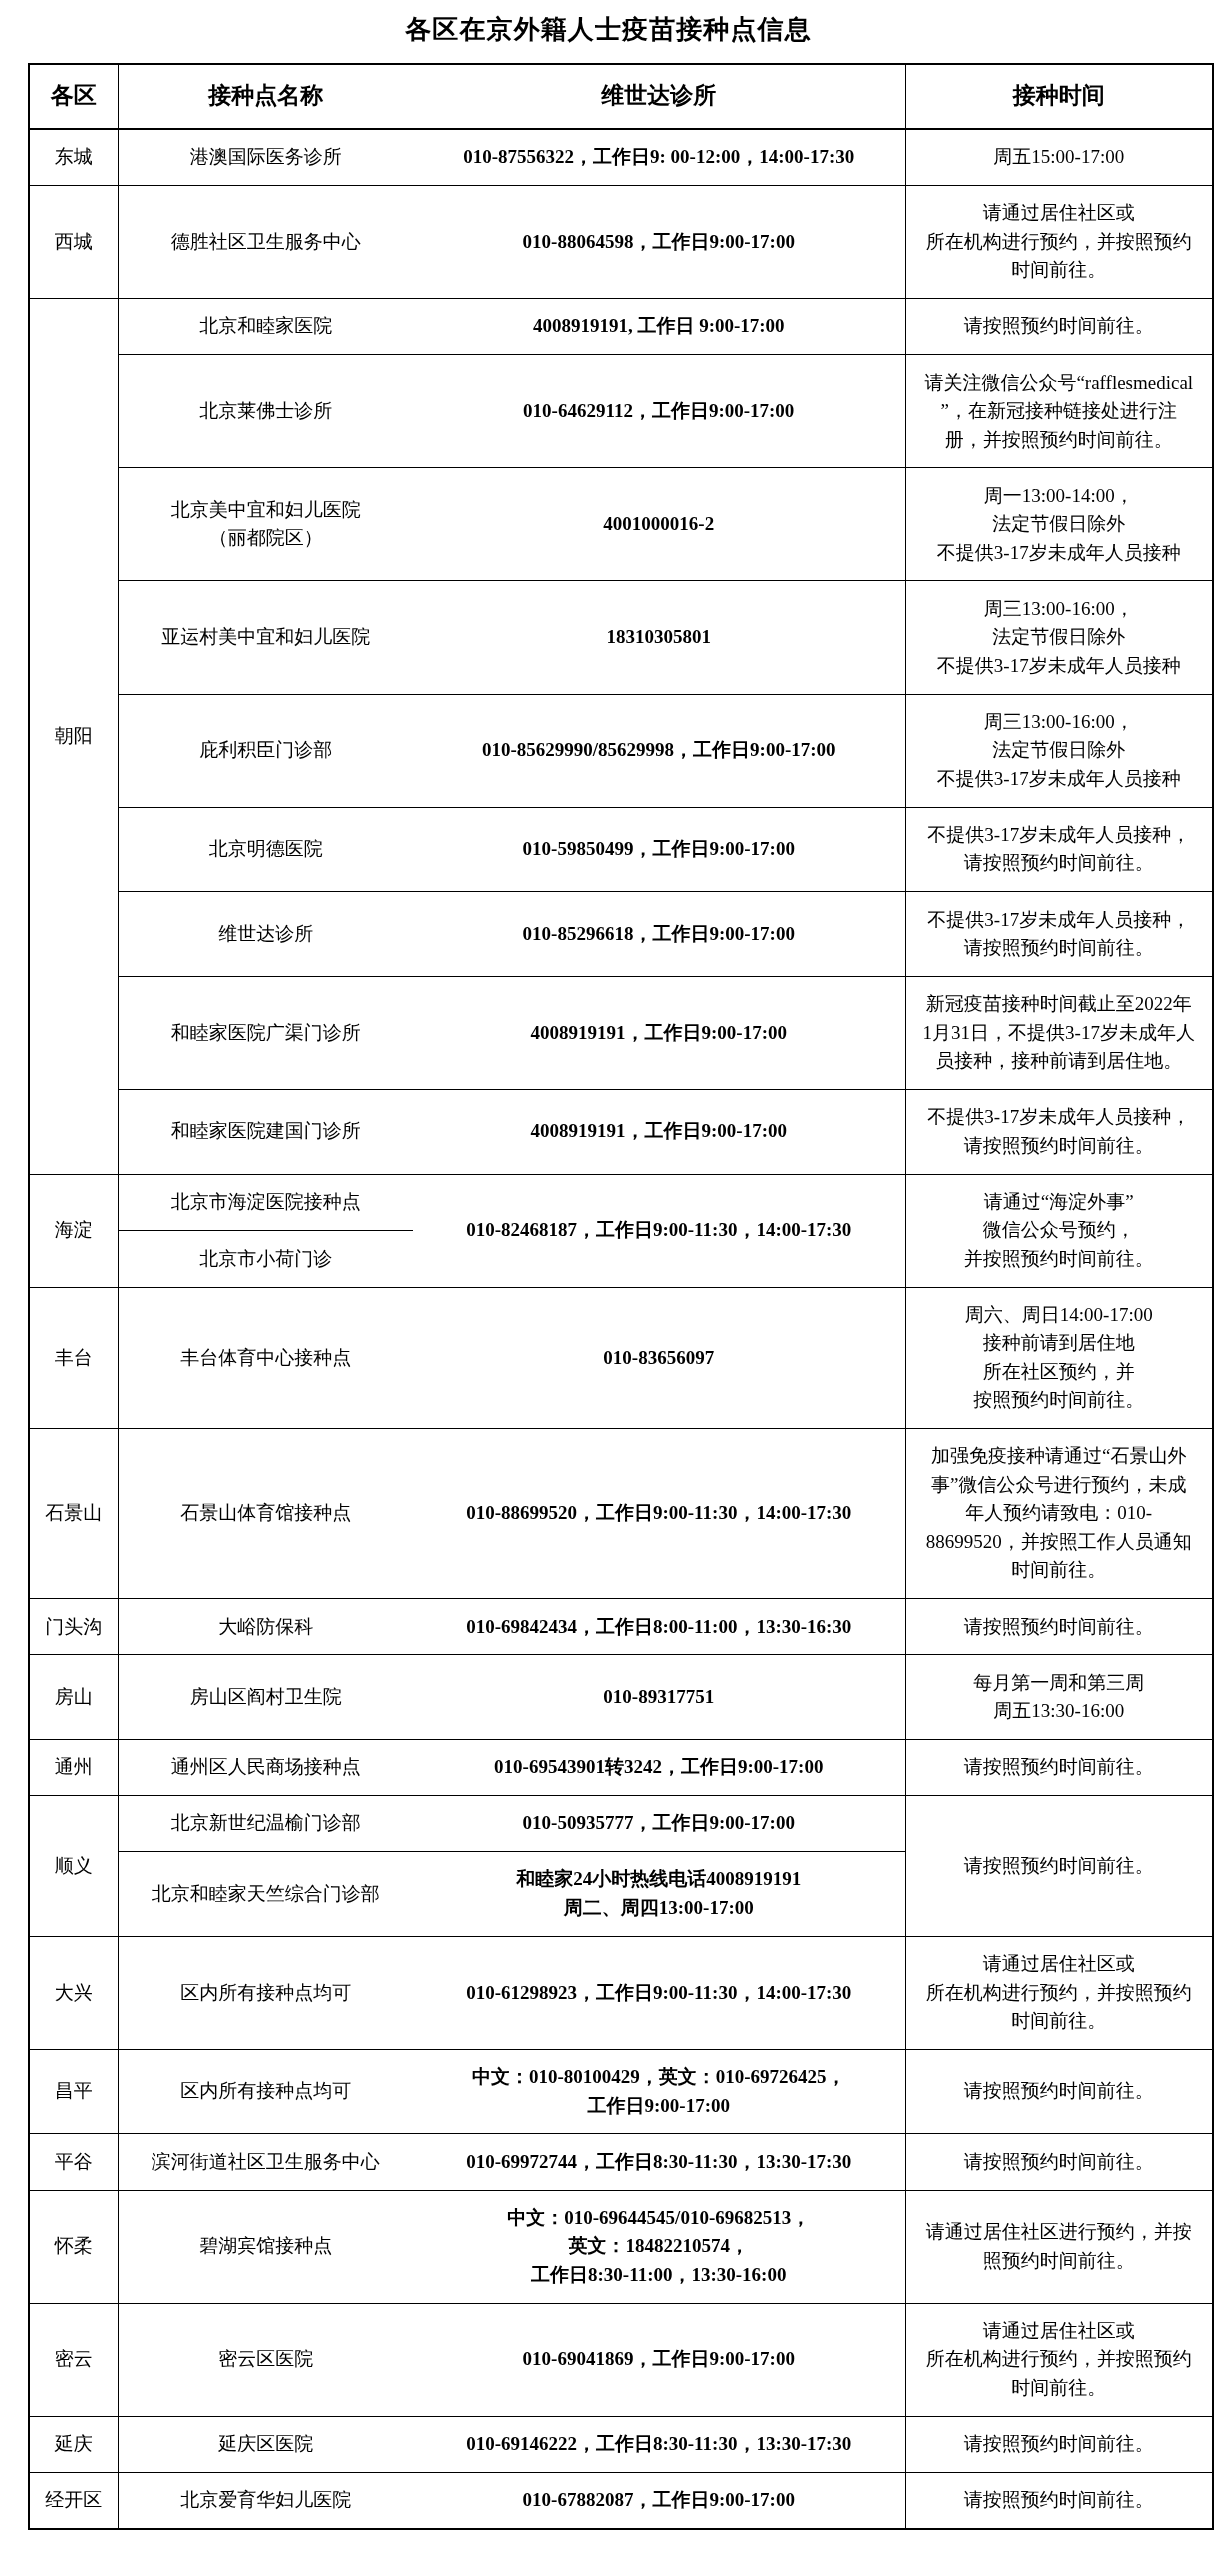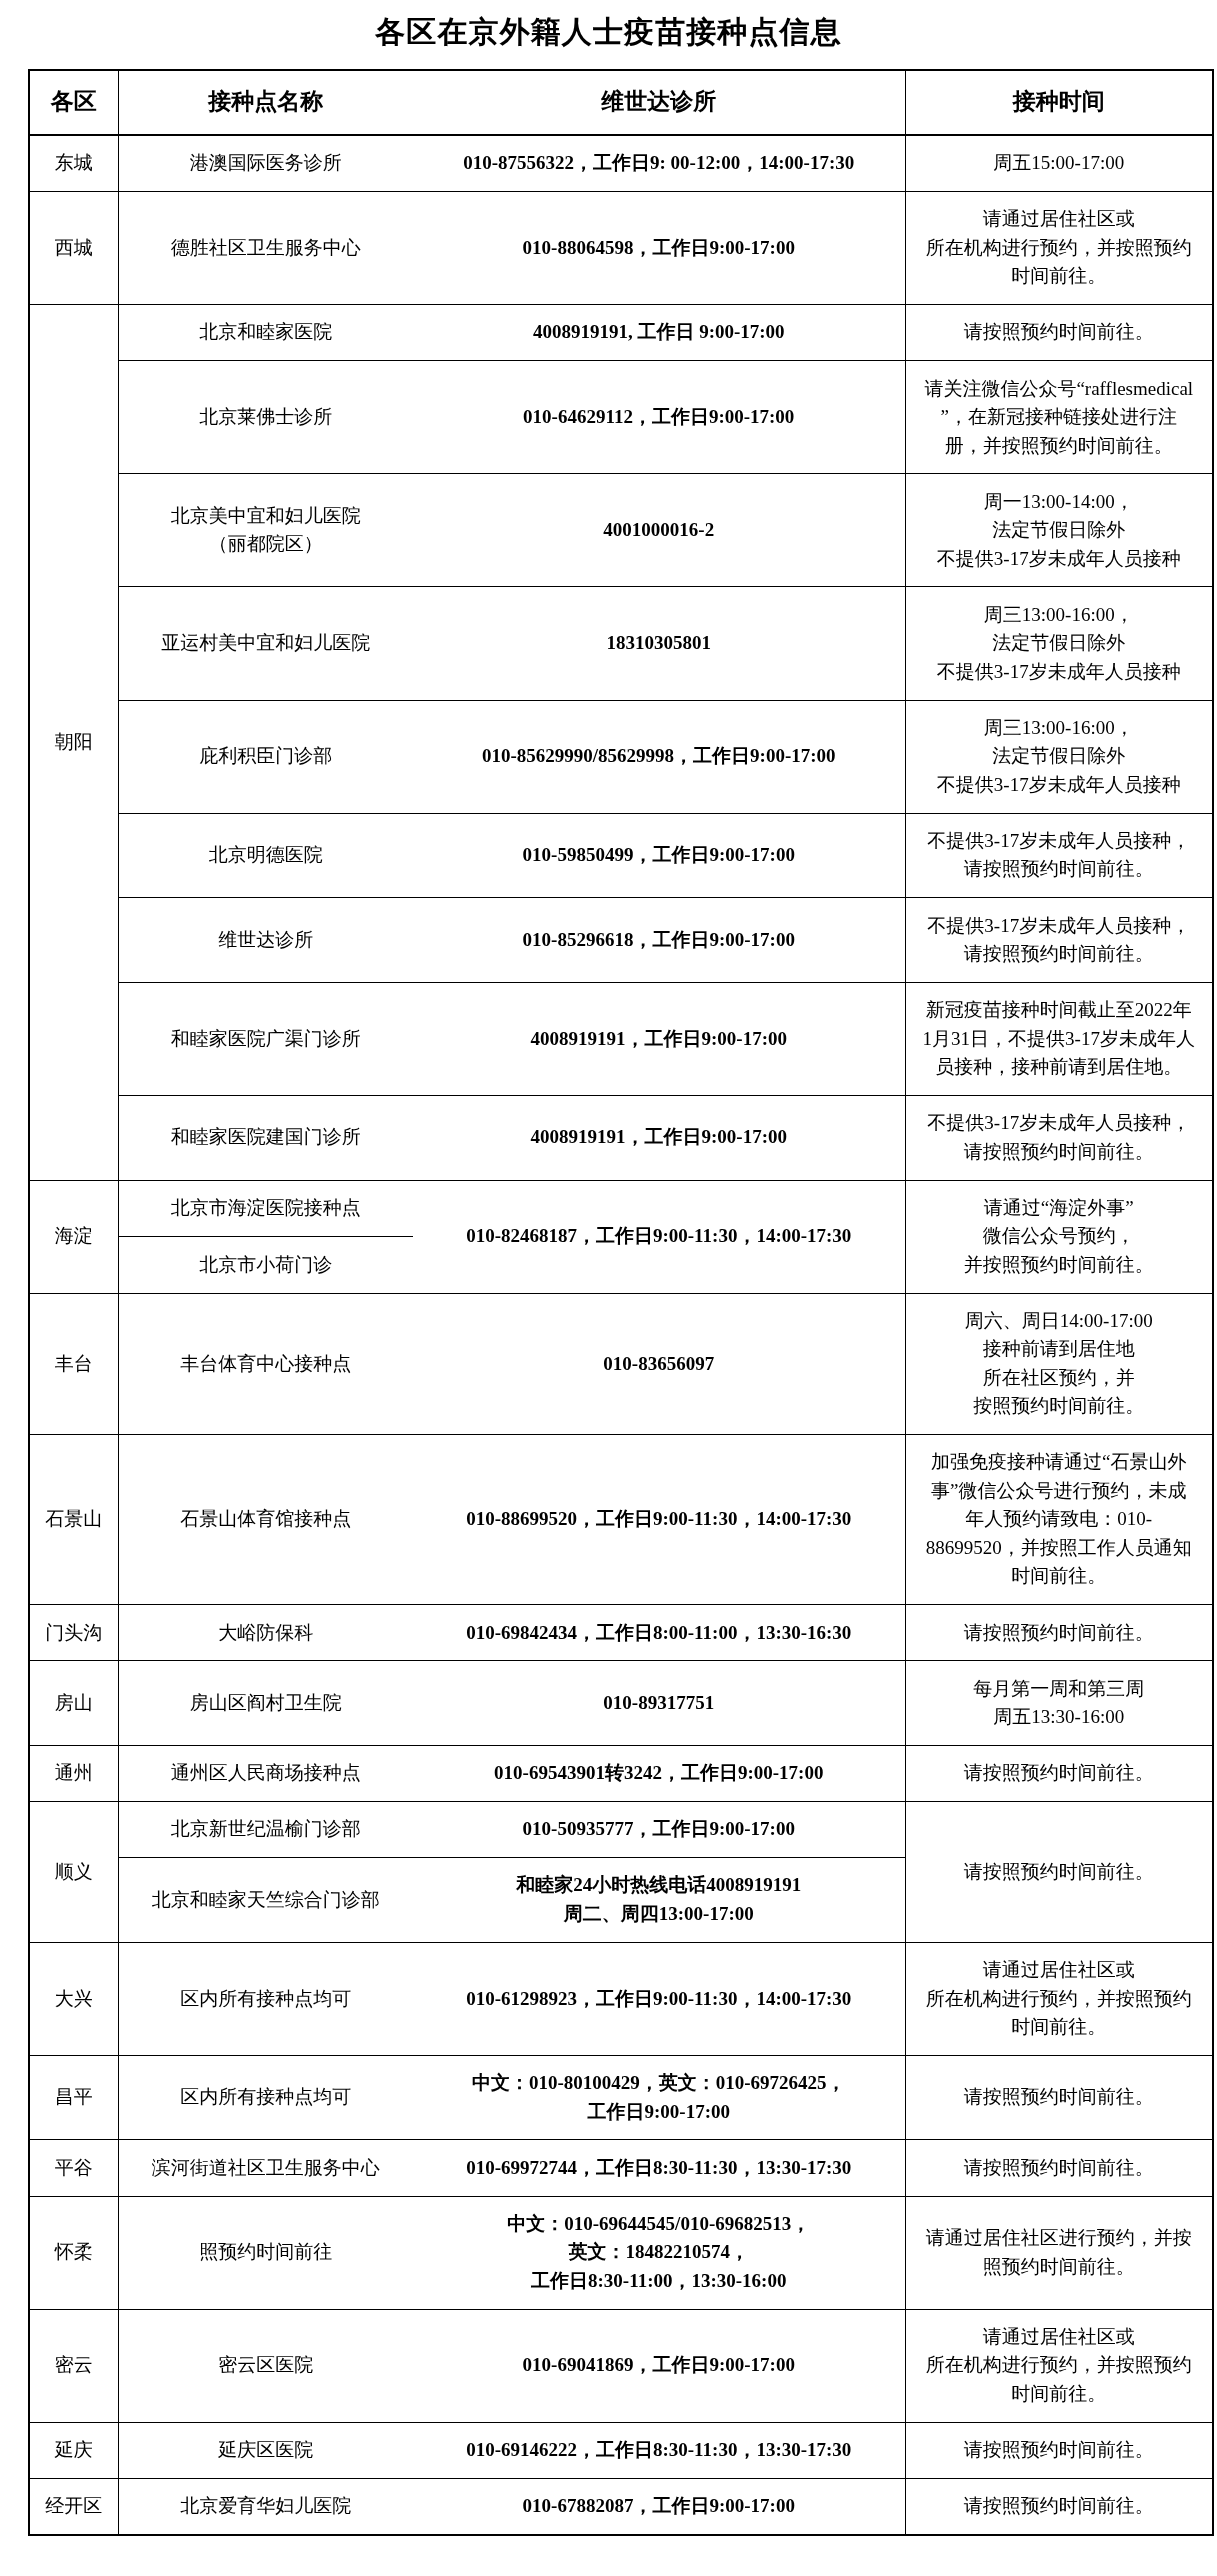--- a/index.html
+++ b/index.html
@@ -13,21 +13,21 @@
     position: relative;
     width: 1217px;
     min-height: 2576px;
     background: #ffffff;
   }
   .title {
     margin: 0;
     padding-top: 12.2px;
     padding-bottom: 15.5px;
     text-align: center;
-    font-size: 30px;
+    font-size: 26px;
     font-weight: bold;
     color: #000000;
     letter-spacing: 1.1px;
   }
   table.vax {
     table-layout: fixed;
     border-collapse: collapse;
     width: 1184px;
     margin-left: 28px;
     border: 2.8px solid #000000;
@@ -224,21 +224,21 @@
           <td class="c-time">请按照预约时间前往。</td>
         </tr>
         <tr>
           <td class="c-district">平谷</td>
           <td class="c-name">滨河街道社区卫生服务中心</td>
           <td class="c-phone">010-69972744，工作日8:30-11:30，13:30-17:30</td>
           <td class="c-time">请按照预约时间前往。</td>
         </tr>
         <tr>
           <td class="c-district">怀柔</td>
-          <td class="c-name">照预约时间前往</td>
+          <td class="c-name">碧湖宾馆接种点</td>
           <td class="c-phone">中文：010-69644545/010-69682513，
 英文：18482210574，
 工作日8:30-11:00，13:30-16:00</td>
           <td class="c-time">请通过居住社区进行预约，并按
 照预约时间前往。</td>
         </tr>
         <tr>
           <td class="c-district">密云</td>
           <td class="c-name">密云区医院</td>
           <td class="c-phone">010-69041869，工作日9:00-17:00</td>

